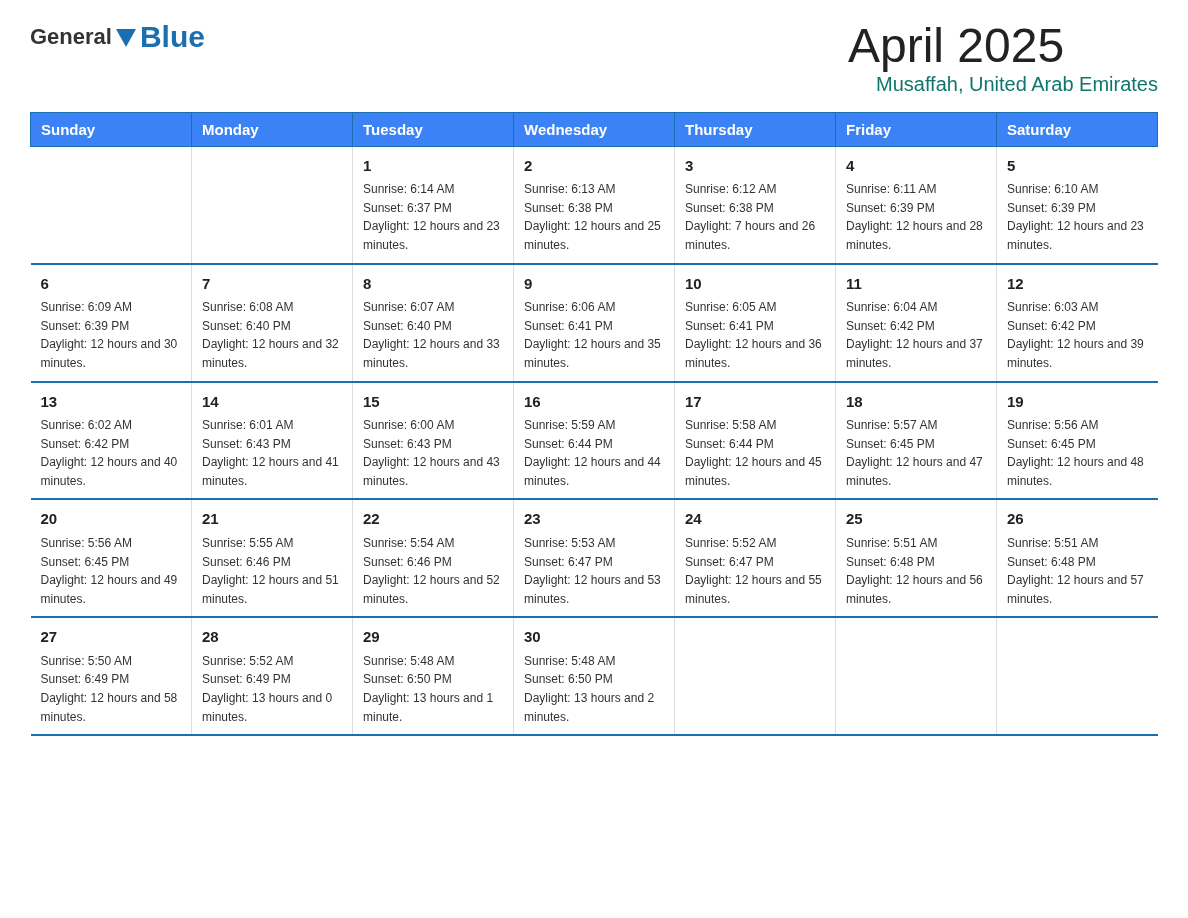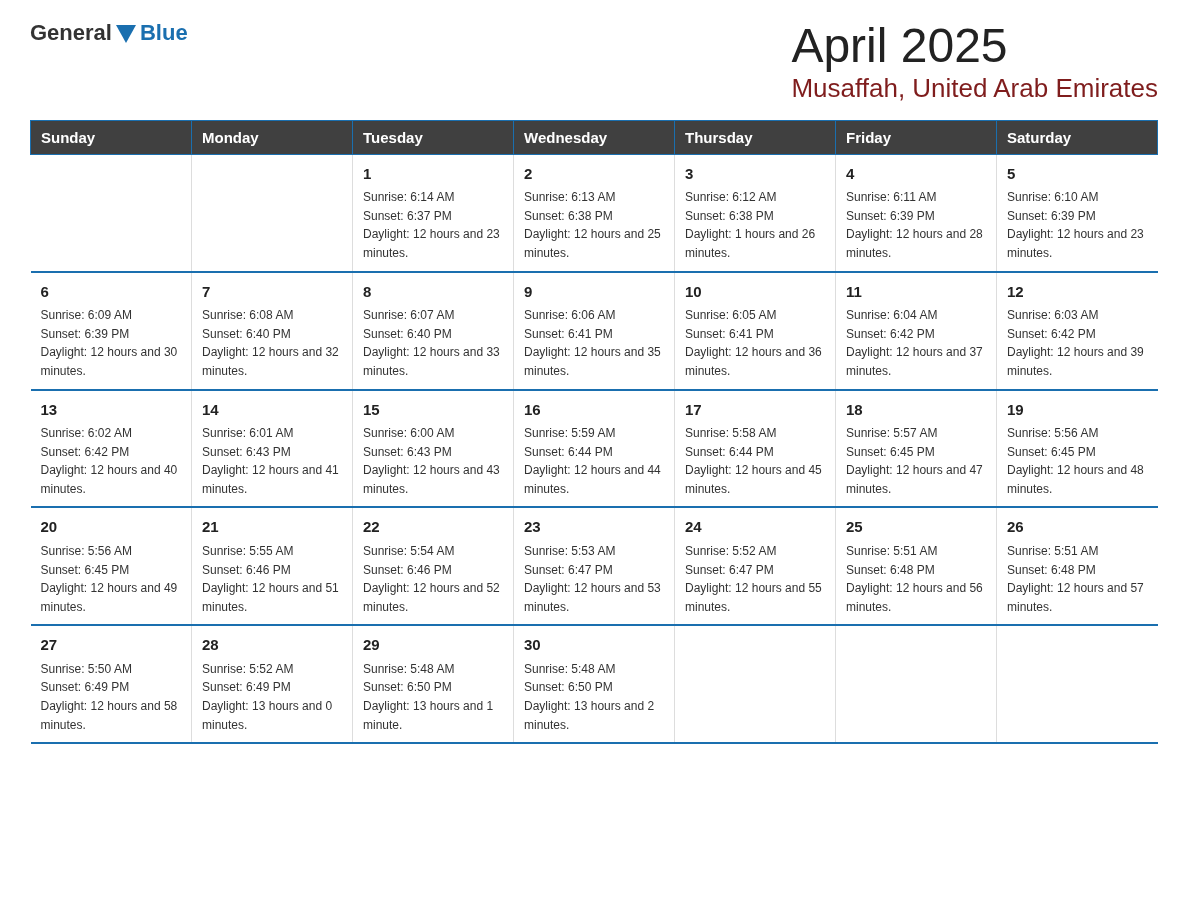--- a/index.html
+++ b/index.html
@@ -21,21 +21,21 @@
       display: flex;
       align-items: center;
       gap: 2px;
     }
     .logo-text-general {
       font-size: 22px;
       font-weight: bold;
       color: #333;
     }
     .logo-text-blue {
-      font-size: 22px;
+      font-size: 30px;
       font-weight: bold;
       color: #1a6faf;
     }
     .logo-triangle {
       width: 0;
       height: 0;
       border-left: 10px solid transparent;
       border-right: 10px solid transparent;
       border-top: 18px solid #1a6faf;
       display: inline-block;
@@ -45,31 +45,32 @@
     .title-block {
       text-align: left;
     }
     .title-block h1 {
       font-size: 48px;
       font-weight: normal;
       color: #222;
       line-height: 1.1;
     }
     .title-block h2 {
-      font-size: 26px;
+      font-size: 20px;
       font-weight: normal;
-      color: #7f1d1d;
+      color: #0f766e;
+      margin-left: 28px;
     }
     table {
       width: 100%;
       border-collapse: collapse;
       table-layout: fixed;
     }
     thead tr th {
-      background-color: #404040;
+      background-color: #3b82f6;
       color: #fff;
       padding: 8px 10px;
       font-size: 15px;
       font-weight: bold;
       text-align: left;
       border: 1px solid #1a6faf;
     }
     tbody tr {
       border-bottom: 2px solid #1a6faf;
     }
@@ -147,21 +148,21 @@
             <div>Sunrise: 6:13 AM</div>
             <div>Sunset: 6:38 PM</div>
             <div>Daylight: 12 hours and 25 minutes.</div>
           </div>
         </td>
         <td>
           <span class="day-number">3</span>
           <div class="day-info">
             <div>Sunrise: 6:12 AM</div>
             <div>Sunset: 6:38 PM</div>
-            <div>Daylight: 1 hours and 26 minutes.</div>
+            <div>Daylight: 7 hours and 26 minutes.</div>
           </div>
         </td>
         <td>
           <span class="day-number">4</span>
           <div class="day-info">
             <div>Sunrise: 6:11 AM</div>
             <div>Sunset: 6:39 PM</div>
             <div>Daylight: 12 hours and 28 minutes.</div>
           </div>
         </td>

